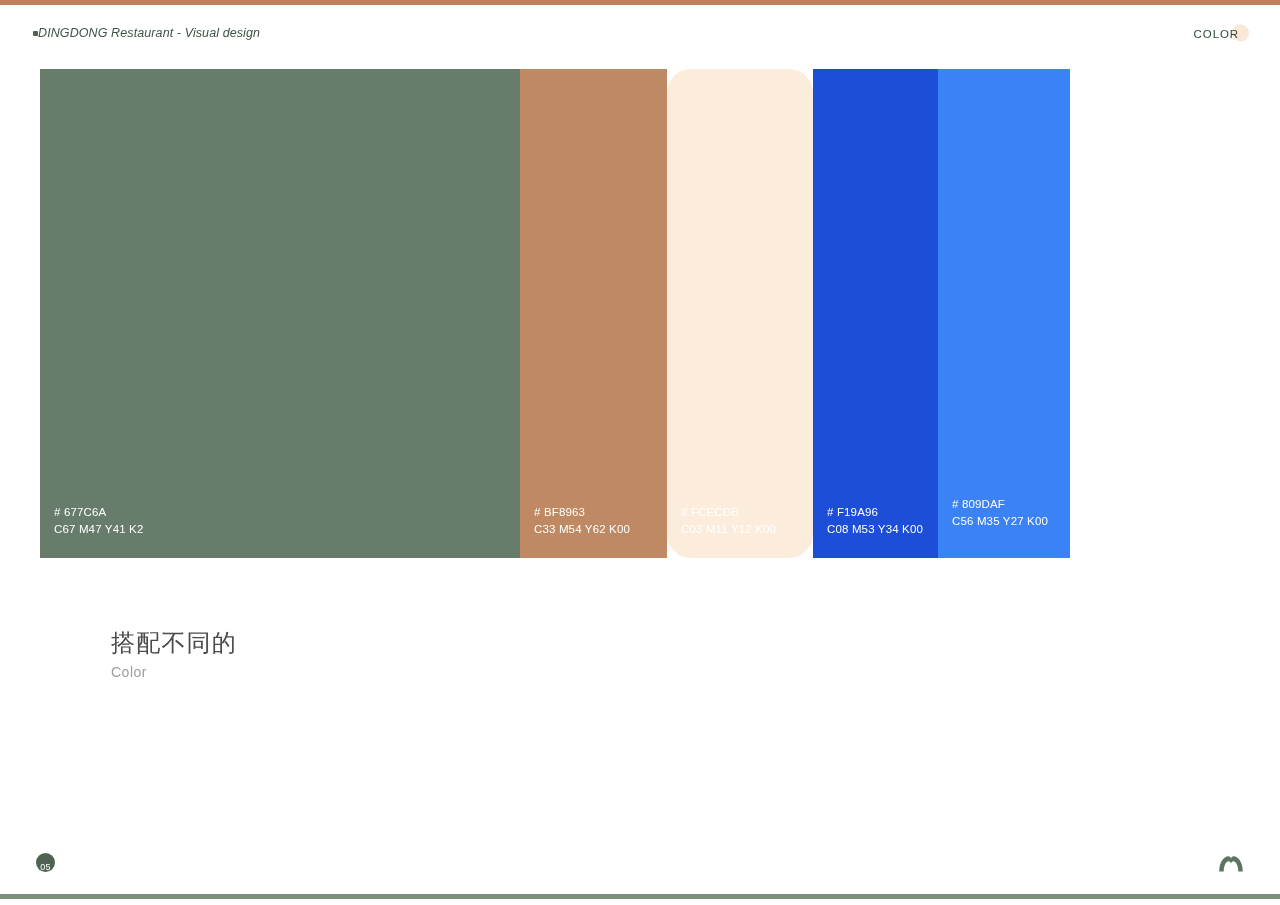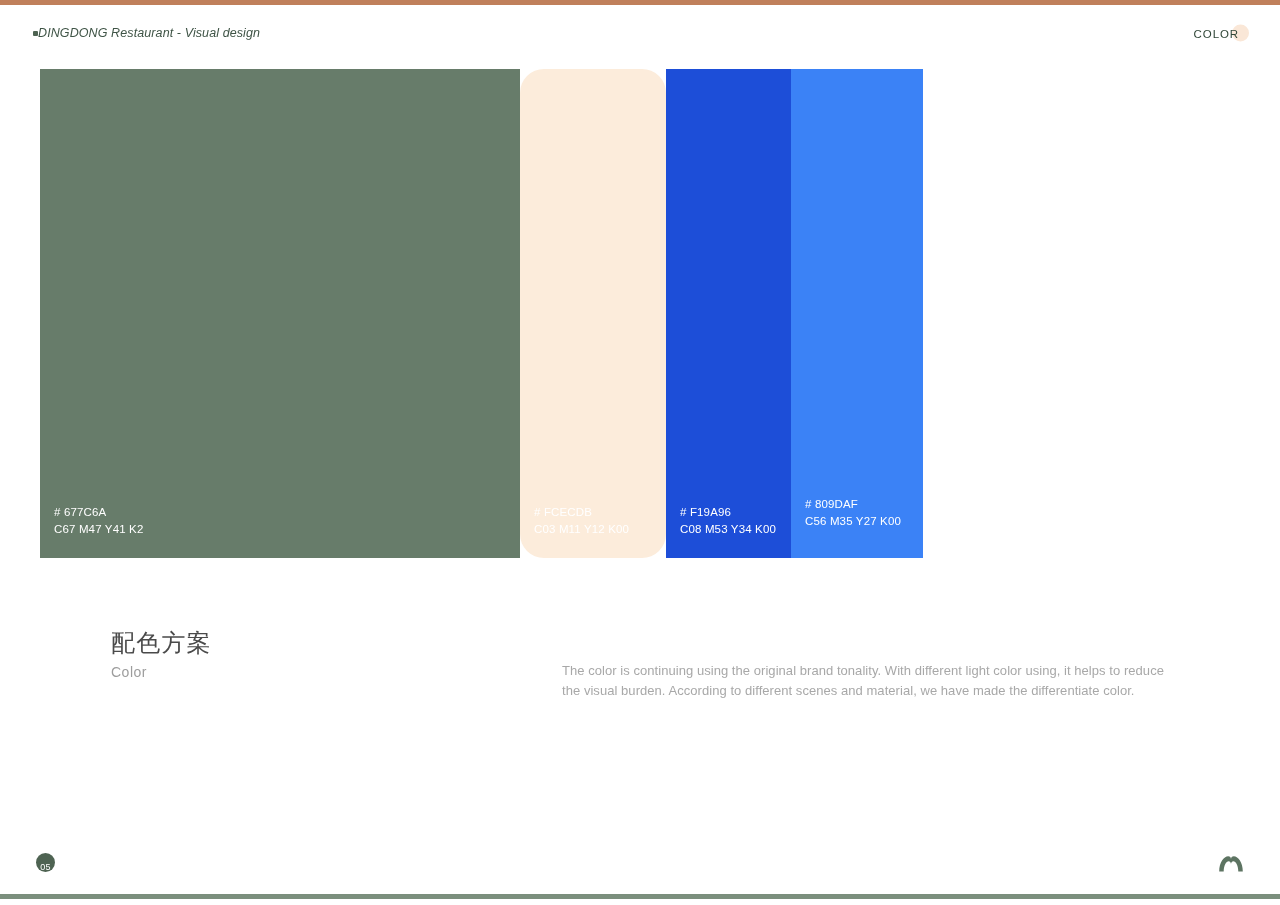--- a/index.html
+++ b/index.html
@@ -219,20 +219,26 @@
 
   <div class="palette">
 
     <div class="swatch" style="width:480px;background:#677C6A;">
       <div class="swatch-label">
         <span class="swatch-hex"># 677C6A</span>
         <span class="swatch-cmyk">C67 M47 Y41 K2</span>
       </div>
     </div>
 
+    <div class="swatch" style="width:147px;background:#BF8963;">
+      <div class="swatch-label">
+        <span class="swatch-hex"># BF8963</span>
+        <span class="swatch-cmyk">C33 M54 Y62 K00</span>
+      </div>
+    </div>
 
     <div class="swatch" style="width:146px;background:#FCECDB;border-radius:24px;">
       <div class="swatch-label">
         <span class="swatch-hex"># FCECDB</span>
         <span class="swatch-cmyk">C03 M11 Y12 K00</span>
       </div>
     </div>
 
     <div class="swatch" style="width:125px;background:#1d4ed8;">
       <div class="swatch-label">
@@ -246,25 +252,24 @@
       <div class="swatch-label">
         <span class="swatch-hex"># 809DAF</span>
         <span class="swatch-cmyk">C56 M35 Y27 K00</span>
       </div>
     </div>
 
   </div>
 
   <div class="content">
     <div class="headings">
-      <div class="heading-cn">配色方案</div>
+      <div class="heading-cn">搭配不同的</div>
       <div class="heading-en">Color</div>
     </div>
     <div class="paragraphs">
-      <p class="para-en">The color is continuing using the original brand tonality. With different light color using, it helps to reduce the visual burden. According to different scenes and material, we have made the differentiate color.</p>
     </div>
   </div>
 
   <div class="footer-page">
     <span>05</span>
   </div>
 
   <div class="footer-logo">
     <svg width="26" height="20" viewBox="0 0 26 20" aria-hidden="true">
       <path d="M1.2 18.5 C1.2 9.5 5.8 3.2 10.2 3.2 C12.0 3.2 13.0 4.6 13.0 6.0 C13.0 4.6 14.0 3.2 15.8 3.2 C20.2 3.2 24.8 9.5 24.8 18.5 L20.3 18.5 C20.3 12.2 17.6 8.2 15.4 8.2 C13.9 8.2 13.0 9.6 13.0 11.2 C13.0 9.6 12.1 8.2 10.6 8.2 C8.4 8.2 5.7 12.2 5.7 18.5 Z" fill="#5d7462"></path>

